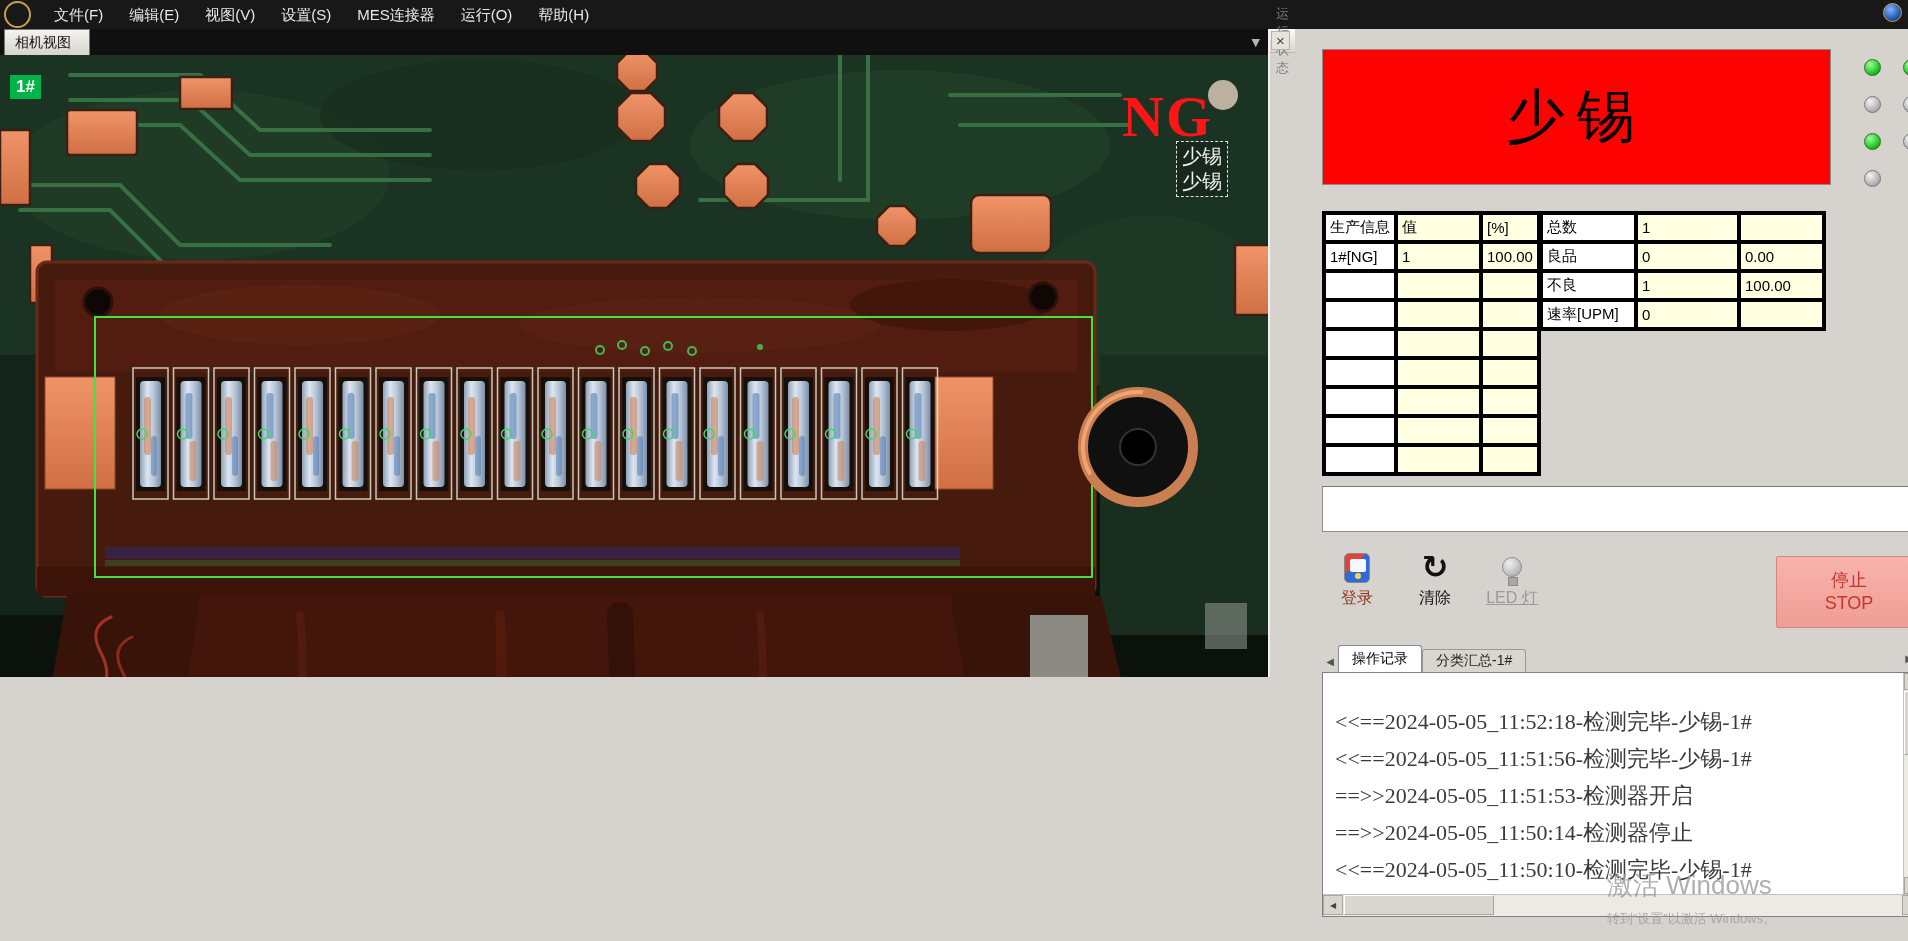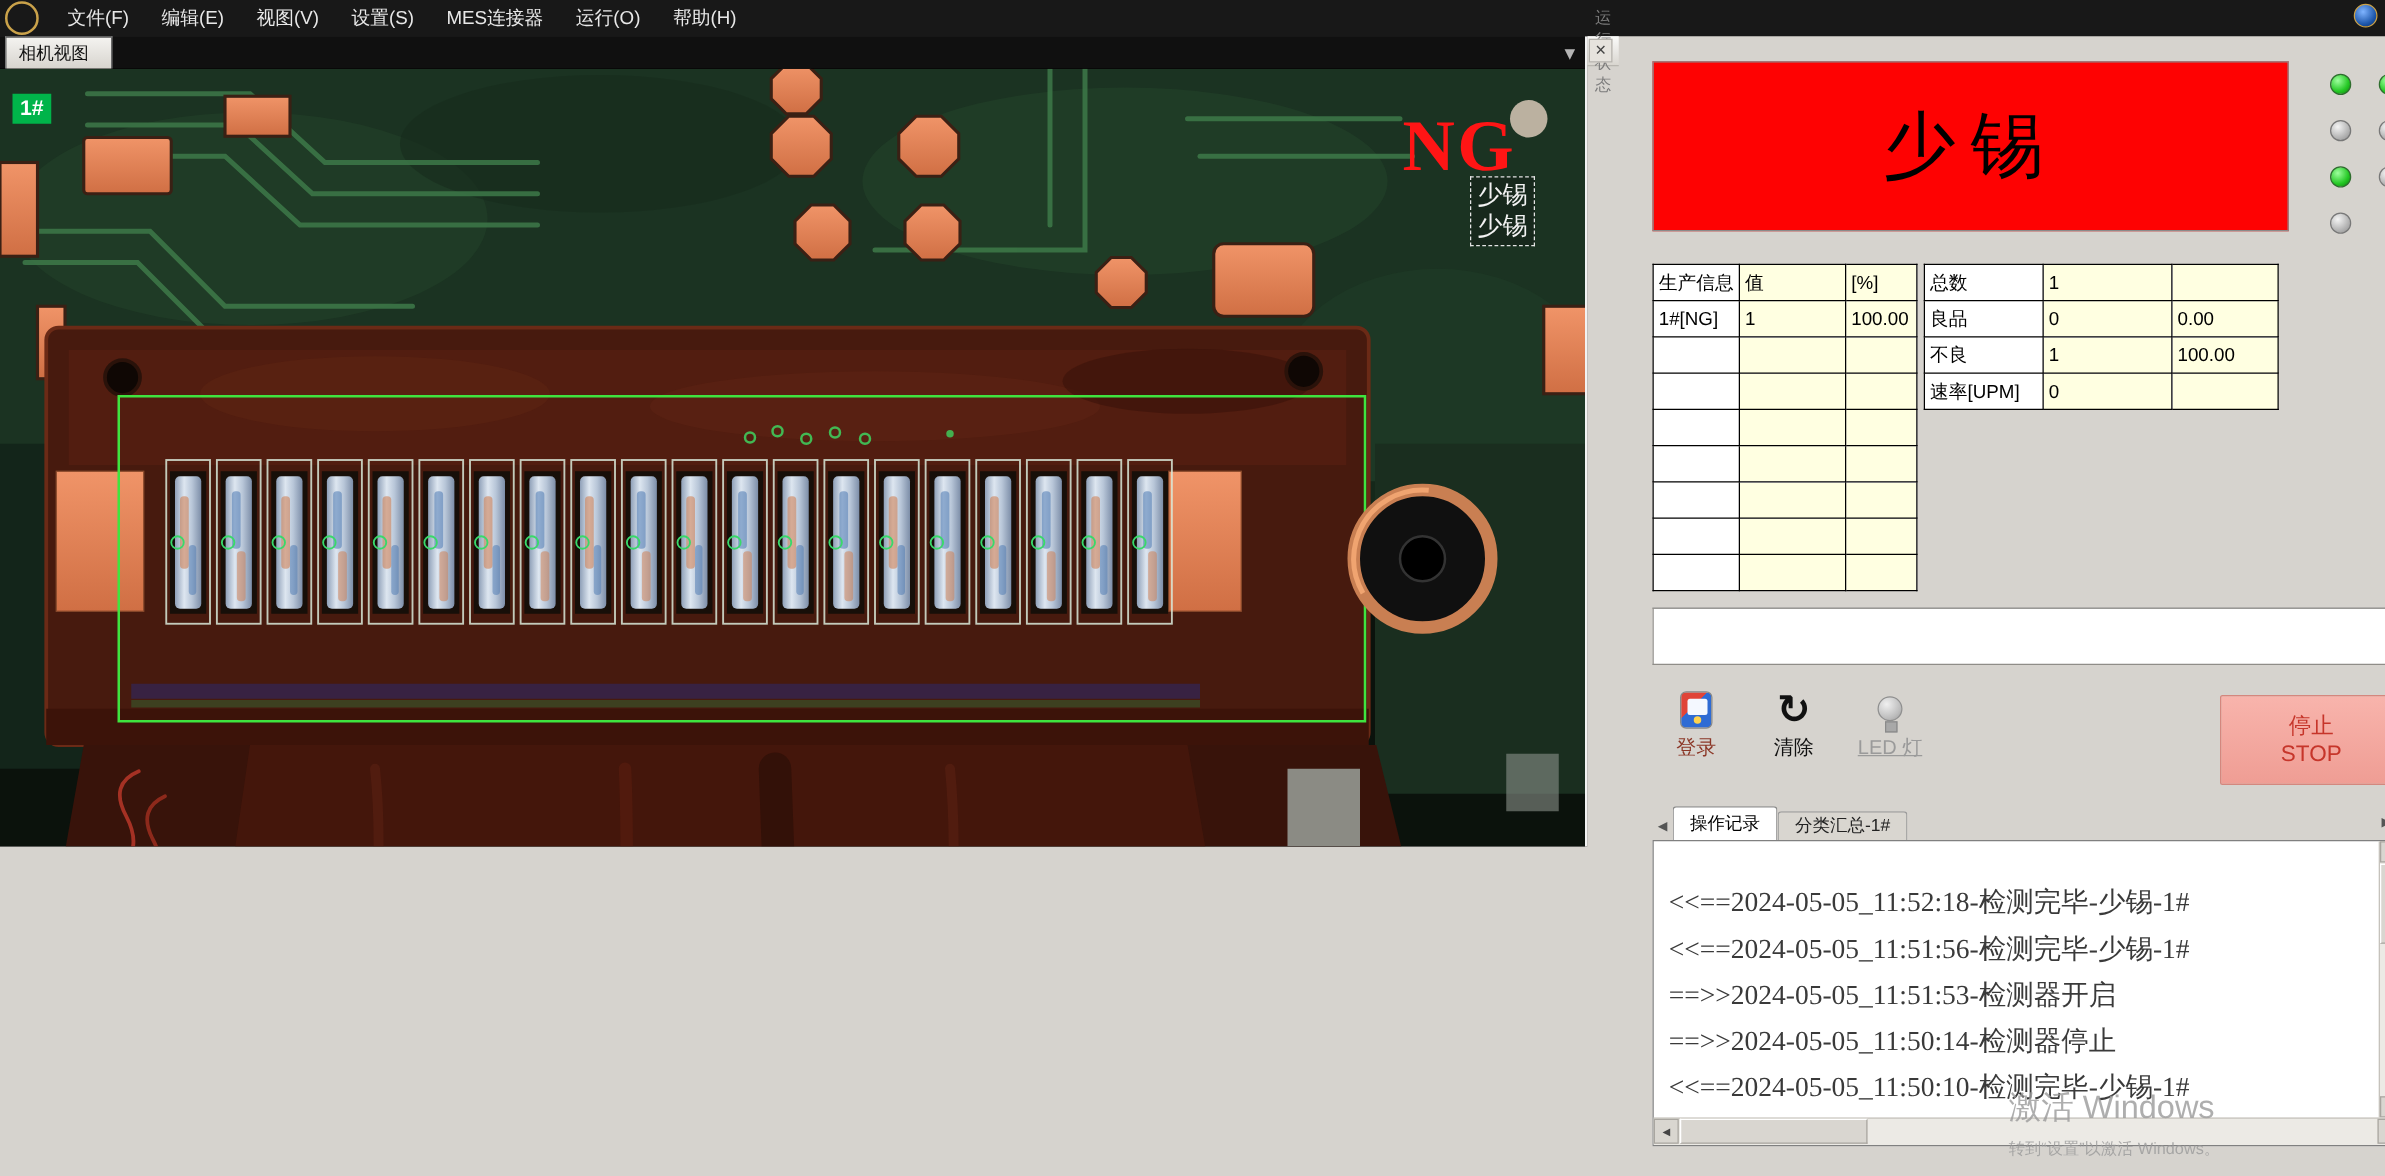--- a/index.html
+++ b/index.html
@@ -46,21 +46,21 @@
   .panel-body { position:relative; flex:1; }
 
   .banner { position:absolute; left:27px; top:20px; width:509px; height:136px; background:#fe0202;
     border:1px solid #8a8a8a; display:flex; align-items:center; justify-content:center;
     color:#000; font-size:58px; letter-spacing:12px; font-family:"Liberation Serif","DejaVu Serif",serif; }
   .led { position:absolute; width:17px; height:17px; border-radius:50%; }
   .led.on  { background:radial-gradient(circle at 35% 30%, #9dff9d, #24c824 60%, #0e7a0e); border:1px solid #2e6e2e; }
   .led.off { background:radial-gradient(circle at 35% 30%, #f4f4f4, #b5b5b5 60%, #8c8c8c); border:1px solid #787878; }
 
   table.t { position:absolute; border-collapse:collapse; table-layout:fixed; font-size:15px; background:#fff; }
-  table.t th, table.t td { border:1px solid #000000; height:29px; padding:0 4px; font-weight:normal;
+  table.t th, table.t td { border:4px solid #000000; height:29px; padding:0 4px; font-weight:normal;
     text-align:left; white-space:nowrap; overflow:hidden; background:#fff; color:#000; }
   table.t .y { background:#ffffe1; }
 
   .msgbox { position:absolute; left:27px; top:457px; width:601px; height:46px; background:#fff;
     border:1px solid #8f8d88; border-top-color:#7a7874; }
 
   .toolbtn { position:absolute; top:520px; display:flex; flex-direction:column; align-items:center;
     gap:5px; font-size:16px; cursor:default; }
   .toolbtn .ic { height:34px; display:flex; align-items:flex-end; justify-content:center; }
   .login-icon { width:26px; height:30px; border-radius:5px; background:linear-gradient(135deg,#e04438 0 40%,#2e6bd4 40% 100%);

